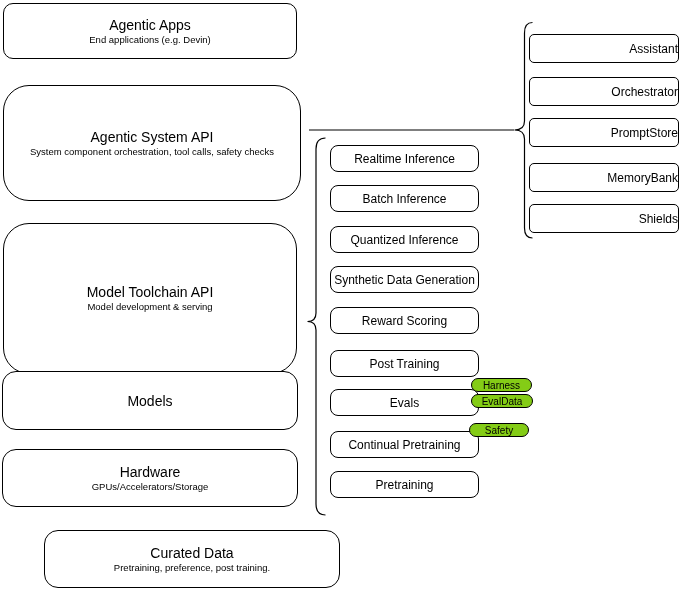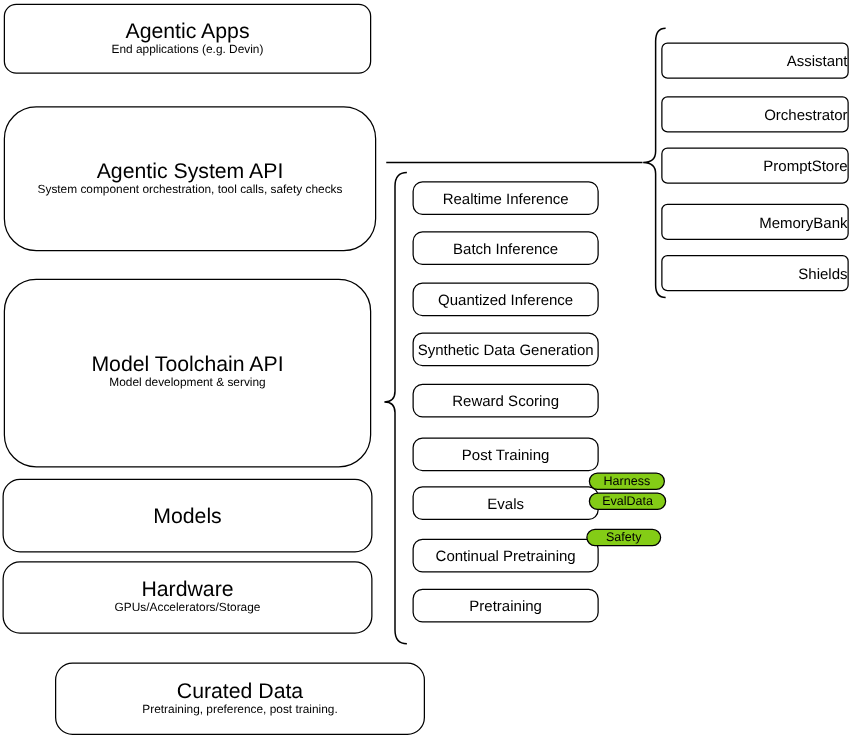--- a/index.html
+++ b/index.html
@@ -28,32 +28,32 @@
     background: #ffffff;
     border: 1px solid #000000;
     display: flex;
     flex-direction: column;
     align-items: center;
     justify-content: center;
     text-align: center;
     z-index: 1;
   }
   .node .title {
-    font-size: 17px;
+    font-size: 14px;
     line-height: 16px;
   }
   .node .subtitle {
     font-size: 9.5px;
     line-height: 13px;
   }
   
   .n-apps      { left: 3px; top: 3px;   width: 294px; height: 56px;  border-radius: 10px; }
   .n-sysapi    { left: 3px; top: 85px;  width: 298px; height: 116px; border-radius: 26px; }
   .n-toolchain { left: 3px; top: 223px; width: 294px; height: 151px; border-radius: 26px; }
-  .n-models    { left: 2px; top: 383px; width: 296px; height: 59px;  border-radius: 14px; }
+  .n-models    { left: 2px; top: 371px; width: 296px; height: 59px;  border-radius: 14px; }
   .n-hardware  { left: 2px; top: 449px; width: 296px; height: 58px;  border-radius: 14px; }
   .n-data      { left: 2px; top: 530px; width: 296px; height: 58px;  border-radius: 14px; margin-left: 42px; }
   
   .mid {
     left: 330px;
     width: 149px;
     height: 27px;
     border-radius: 8px;
     font-size: 12px;
   }

